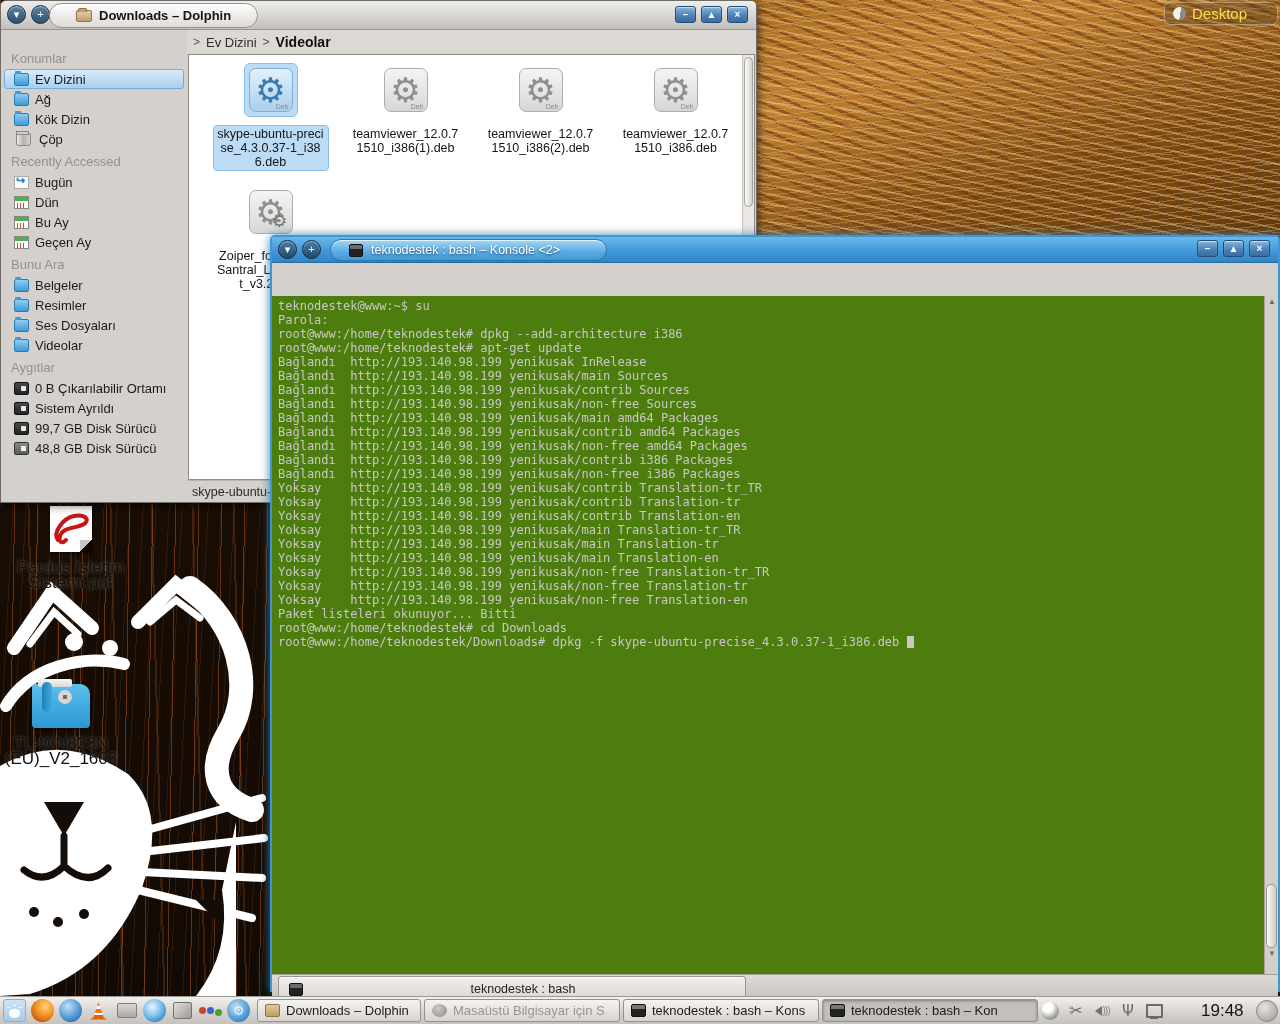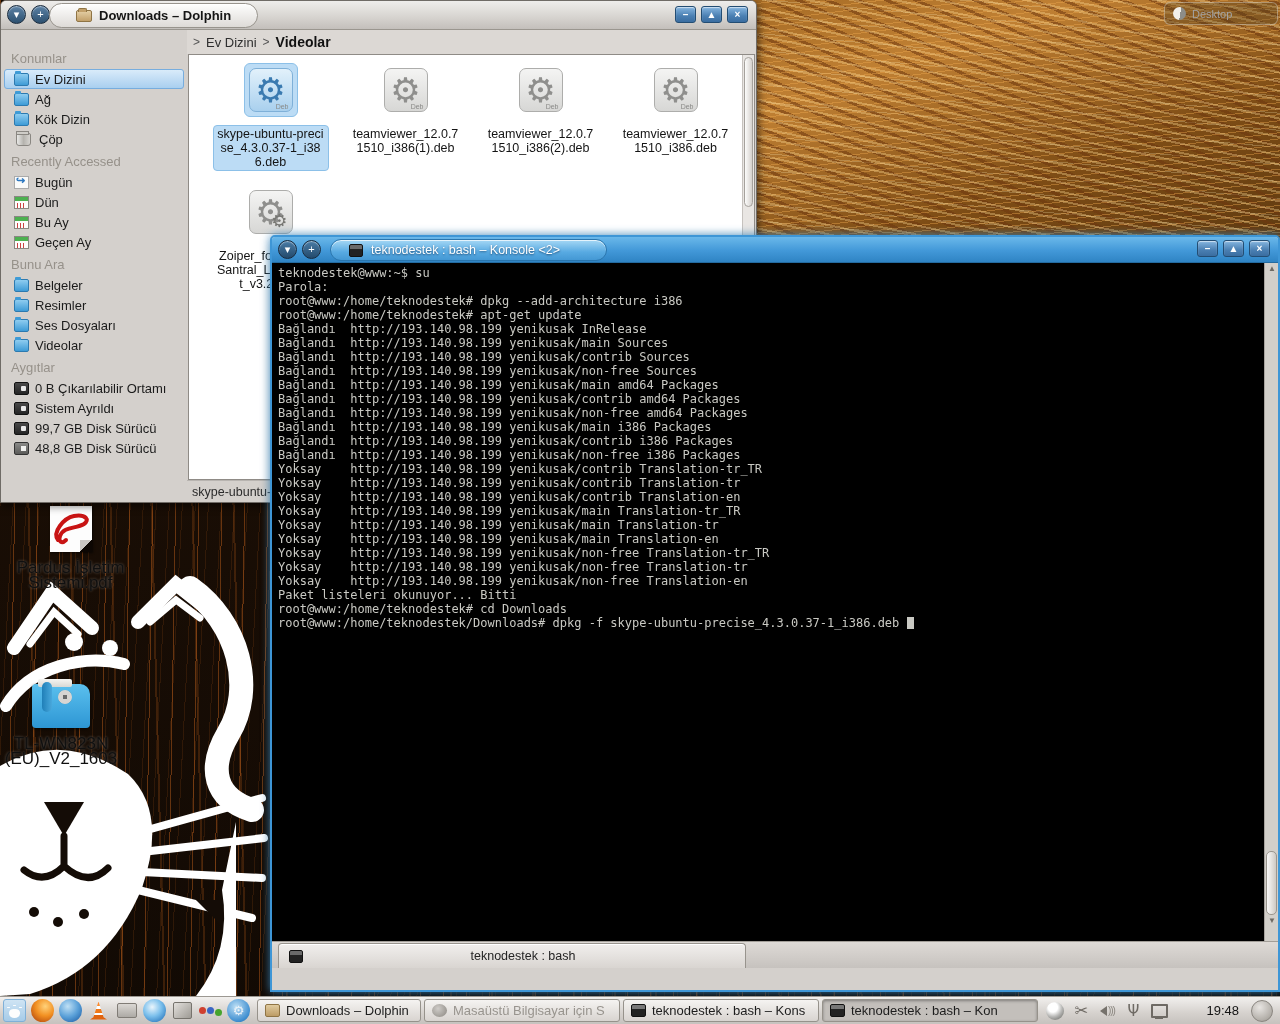--- a/index.html
+++ b/index.html
@@ -43,21 +43,21 @@
     border-radius:50%; }
   .folder-strap { position:absolute; left:10px; top:-2px; width:10px; height:30px;
     background:linear-gradient(90deg,#1f7fb8,#49a8dc); border-radius:5px; }
 
   
   .toolbox { position:absolute; right:2px; top:2px; height:23px; width:114px; z-index:2;
     display:flex; align-items:center; gap:6px; padding:0 8px;
     background:rgba(70,55,30,.30); border:1px solid rgba(255,255,255,.35); border-radius:6px; }
   .toolbox-icon { width:13px; height:13px; border-radius:50%;
     background:linear-gradient(100deg,#f2f0ea 55%, #8d8d88 55%); }
-  .toolbox-label { font-size:11px; color:#a3a3a3; }
+  .toolbox-label { font-size:15px; color:#fde047; }
 
   
   .circle-btn { position:absolute; width:19px; height:19px; border-radius:50%;
     border:1px solid #17293c; color:#fff; font-size:11px; line-height:17px; text-align:center;
     background:linear-gradient(180deg,#5c82a6,#2d506f); box-shadow:inset 0 1px 1px rgba(255,255,255,.5); }
   .win-controls { position:absolute; right:8px; top:5px; display:flex; gap:5px; }
   .win-btn { width:21px; height:17px; border-radius:3px; border:1px solid #234d73;
     background:linear-gradient(180deg,#86b6e0,#4a7fb2 60%,#3a6da0);
     color:#fff; font-size:10px; line-height:15px; text-align:center; font-weight:bold;
     box-shadow:inset 0 1px 1px rgba(255,255,255,.6); }
@@ -147,21 +147,21 @@
     background:linear-gradient(180deg,#a6d8f5,#58aae2 60%,#4498d4); border:1px solid #2a76ae;
     box-shadow:inset 0 1px 0 rgba(255,255,255,.7); }
   .k-tab-text { font-size:12.5px; font-weight:normal; color:#fff; white-space:nowrap;
     text-shadow:0 1px 2px rgba(0,20,50,.6); }
   .term-mini { width:14px; height:13px; background:linear-gradient(180deg,#6a6a6a 0 4px,#222 4px);
     border:1px solid #111; border-radius:2px; }
   .k-titlebar .win-controls { top:3px; }
   .k-menubar { height:22px; background:#d8d4d0; border-bottom:1px solid #b2aeaa;
     display:flex; align-items:center; padding-left:4px; }
   .menu-item { font-size:13px; color:#161616; padding:0 11px; }
-  .terminal { position:relative; height:678px; background:#000000; padding:3px 18px 0 6px; overflow:hidden; }
+  .terminal { position:relative; height:678px; background:#4d7c0f; padding:3px 18px 0 6px; overflow:hidden;margin-top:33px; }
   .tline { font-family:"DejaVu Sans Mono",monospace; font-size:12px; line-height:14px;
     color:#c9c9c3; white-space:pre; }
   .cursor { display:inline-block; width:7px; height:12px; background:#c9c9c3; vertical-align:-2px; }
   .t-scroll { position:absolute; right:0; top:0; bottom:0; width:14px; background:#d2cfca; border-left:1px solid #a8a49f; }
   .t-arrow { position:absolute; left:0; width:14px; height:12px; color:#6e6a64; font-size:8px;
     text-align:center; line-height:12px; }
   .t-arrow.up { top:0; } .t-arrow.dn { bottom:14px; }
   .t-thumb { position:absolute; left:1px; bottom:26px; width:11px; height:64px; border-radius:5px;
     background:linear-gradient(90deg,#fbfaf9,#cdc9c4); border:1px solid #9a968f; }
   .k-tabbar { height:27px; background:linear-gradient(180deg,#dedad6,#c6c2be); border-top:1px solid #a29e98;
@@ -217,21 +217,21 @@
   .tray-ic { width:18px; height:18px; display:flex; align-items:center; justify-content:center; position:relative; }
   .tray-wolf-icon { border-radius:50%;
     background:radial-gradient(circle at 38% 30%,#ffffff 0 28%,#b8b8b6 55%,#6e6e6a 90%); }
   .tray-clipboard-scissors-icon::before { content:'✂'; color:#6e6a64; font-size:16px; font-family:"DejaVu Sans",sans-serif; }
   .tray-volume-icon::before { content:''; border:5px solid transparent; border-right:7px solid #76726c;
     border-left:none; margin-right:1px; }
   .tray-volume-icon::after { content:')))'; color:#8a867f; font-size:10px; letter-spacing:-1px; }
   .tray-usb-device-icon::before { content:'Ψ'; color:#6e6a64; font-size:15px; font-family:"DejaVu Sans",sans-serif; }
   .tray-network-icon::before { content:''; width:13px; height:10px; border:2px solid #6e6a64; border-radius:1px; }
   .tray-network-icon::after { content:''; position:absolute; bottom:1px; left:5px; width:8px; height:2px; background:#6e6a64; }
-  .clock { font-size:13px; color:#141414; padding:0 4px; white-space:nowrap; }
+  .clock { font-size:17px; color:#141414; padding:0 4px; white-space:nowrap; }
   .show-desktop { width:22px; height:22px; border-radius:50%; border:1px solid #8a8680; flex:0 0 22px;
     background:radial-gradient(circle at 38% 32%,#e8e5e2,#b2aea8 70%,#8f8b85); }
 </style>
 </head>
 <body>
 
 <div id="desktop">
 
   <div class="wall-dark"></div>
   <div class="wall-bright"></div>
@@ -452,21 +452,20 @@
         <div class="tline">Parola:</div>
         <div class="tline">root@www:/home/teknodestek# dpkg --add-architecture i386</div>
         <div class="tline">root@www:/home/teknodestek# apt-get update</div>
         <div class="tline">Bağlandı  http://193.140.98.199 yenikusak InRelease</div>
         <div class="tline">Bağlandı  http://193.140.98.199 yenikusak/main Sources</div>
         <div class="tline">Bağlandı  http://193.140.98.199 yenikusak/contrib Sources</div>
         <div class="tline">Bağlandı  http://193.140.98.199 yenikusak/non-free Sources</div>
         <div class="tline">Bağlandı  http://193.140.98.199 yenikusak/main amd64 Packages</div>
         <div class="tline">Bağlandı  http://193.140.98.199 yenikusak/contrib amd64 Packages</div>
         <div class="tline">Bağlandı  http://193.140.98.199 yenikusak/non-free amd64 Packages</div>
-        <div class="tline">Bağlandı  http://193.140.98.199 yenikusak/main i386 Packages</div>
         <div class="tline">Bağlandı  http://193.140.98.199 yenikusak/contrib i386 Packages</div>
         <div class="tline">Bağlandı  http://193.140.98.199 yenikusak/non-free i386 Packages</div>
         <div class="tline">Yoksay    http://193.140.98.199 yenikusak/contrib Translation-tr_TR</div>
         <div class="tline">Yoksay    http://193.140.98.199 yenikusak/contrib Translation-tr</div>
         <div class="tline">Yoksay    http://193.140.98.199 yenikusak/contrib Translation-en</div>
         <div class="tline">Yoksay    http://193.140.98.199 yenikusak/main Translation-tr_TR</div>
         <div class="tline">Yoksay    http://193.140.98.199 yenikusak/main Translation-tr</div>
         <div class="tline">Yoksay    http://193.140.98.199 yenikusak/main Translation-en</div>
         <div class="tline">Yoksay    http://193.140.98.199 yenikusak/non-free Translation-tr_TR</div>
         <div class="tline">Yoksay    http://193.140.98.199 yenikusak/non-free Translation-tr</div>

